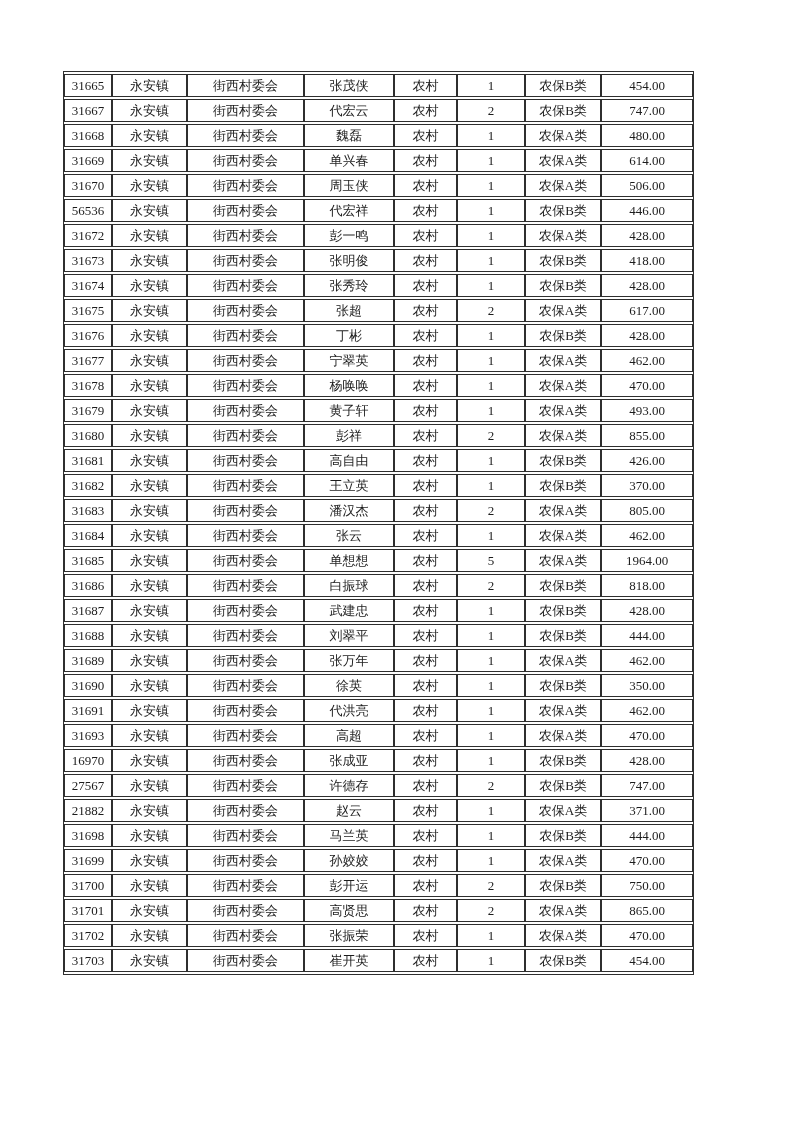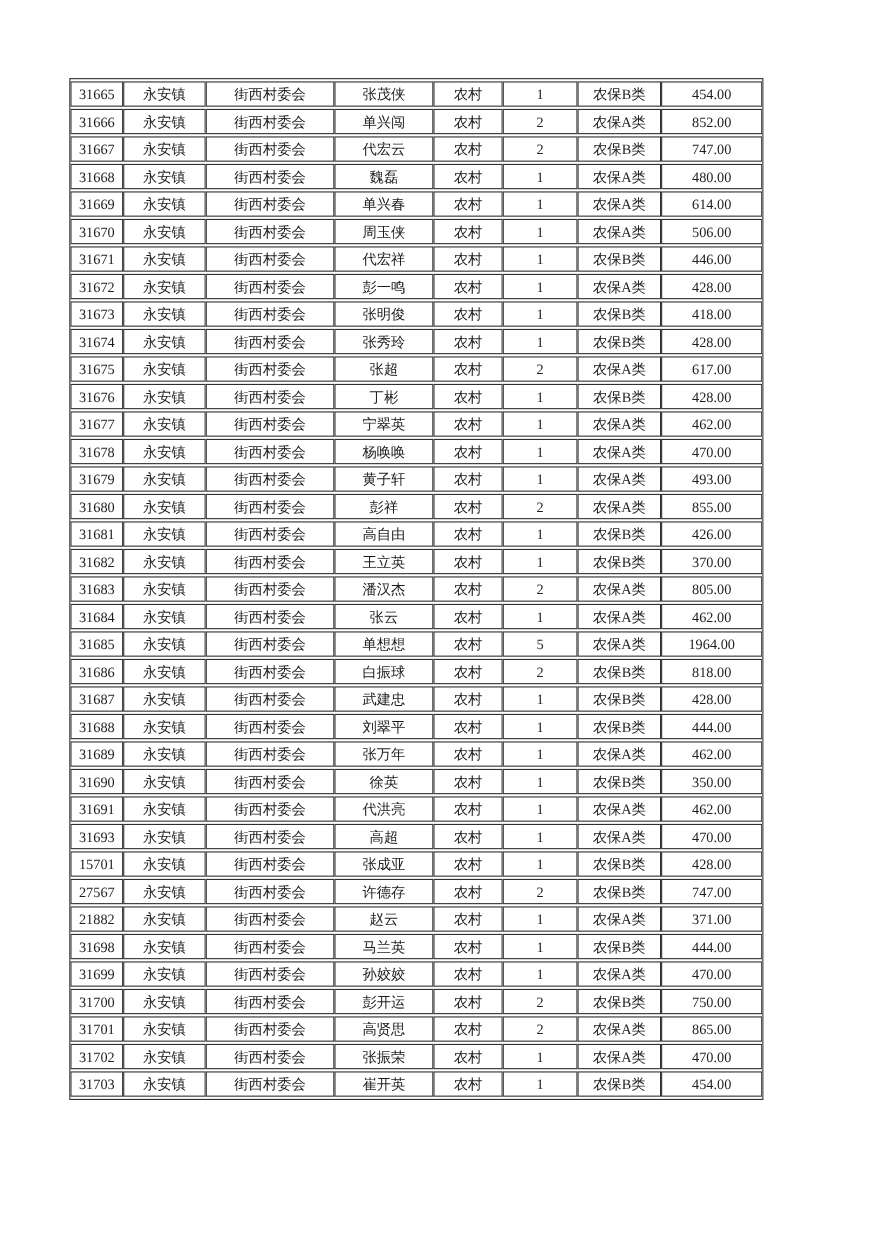--- a/index.html
+++ b/index.html
@@ -73,30 +73,20 @@
           <td>31665</td>
           <td>永安镇</td>
           <td>街西村委会</td>
           <td>张茂侠</td>
           <td>农村</td>
           <td>1</td>
           <td>农保B类</td>
           <td>454.00</td>
         </tr>
         <tr>
-          <td>31666</td>
-          <td>永安镇</td>
-          <td>街西村委会</td>
-          <td>单兴闯</td>
-          <td>农村</td>
-          <td>2</td>
-          <td>农保A类</td>
-          <td>852.00</td>
-        </tr>
-        <tr>
           <td>31667</td>
           <td>永安镇</td>
           <td>街西村委会</td>
           <td>代宏云</td>
           <td>农村</td>
           <td>2</td>
           <td>农保B类</td>
           <td>747.00</td>
         </tr>
         <tr>
@@ -123,21 +113,21 @@
           <td>31670</td>
           <td>永安镇</td>
           <td>街西村委会</td>
           <td>周玉侠</td>
           <td>农村</td>
           <td>1</td>
           <td>农保A类</td>
           <td>506.00</td>
         </tr>
         <tr>
-          <td>31671</td>
+          <td>56536</td>
           <td>永安镇</td>
           <td>街西村委会</td>
           <td>代宏祥</td>
           <td>农村</td>
           <td>1</td>
           <td>农保B类</td>
           <td>446.00</td>
         </tr>
         <tr>
           <td>31672</td>
@@ -343,21 +333,21 @@
           <td>31693</td>
           <td>永安镇</td>
           <td>街西村委会</td>
           <td>高超</td>
           <td>农村</td>
           <td>1</td>
           <td>农保A类</td>
           <td>470.00</td>
         </tr>
         <tr>
-          <td>15701</td>
+          <td>16970</td>
           <td>永安镇</td>
           <td>街西村委会</td>
           <td>张成亚</td>
           <td>农村</td>
           <td>1</td>
           <td>农保B类</td>
           <td>428.00</td>
         </tr>
         <tr>
           <td>27567</td>

